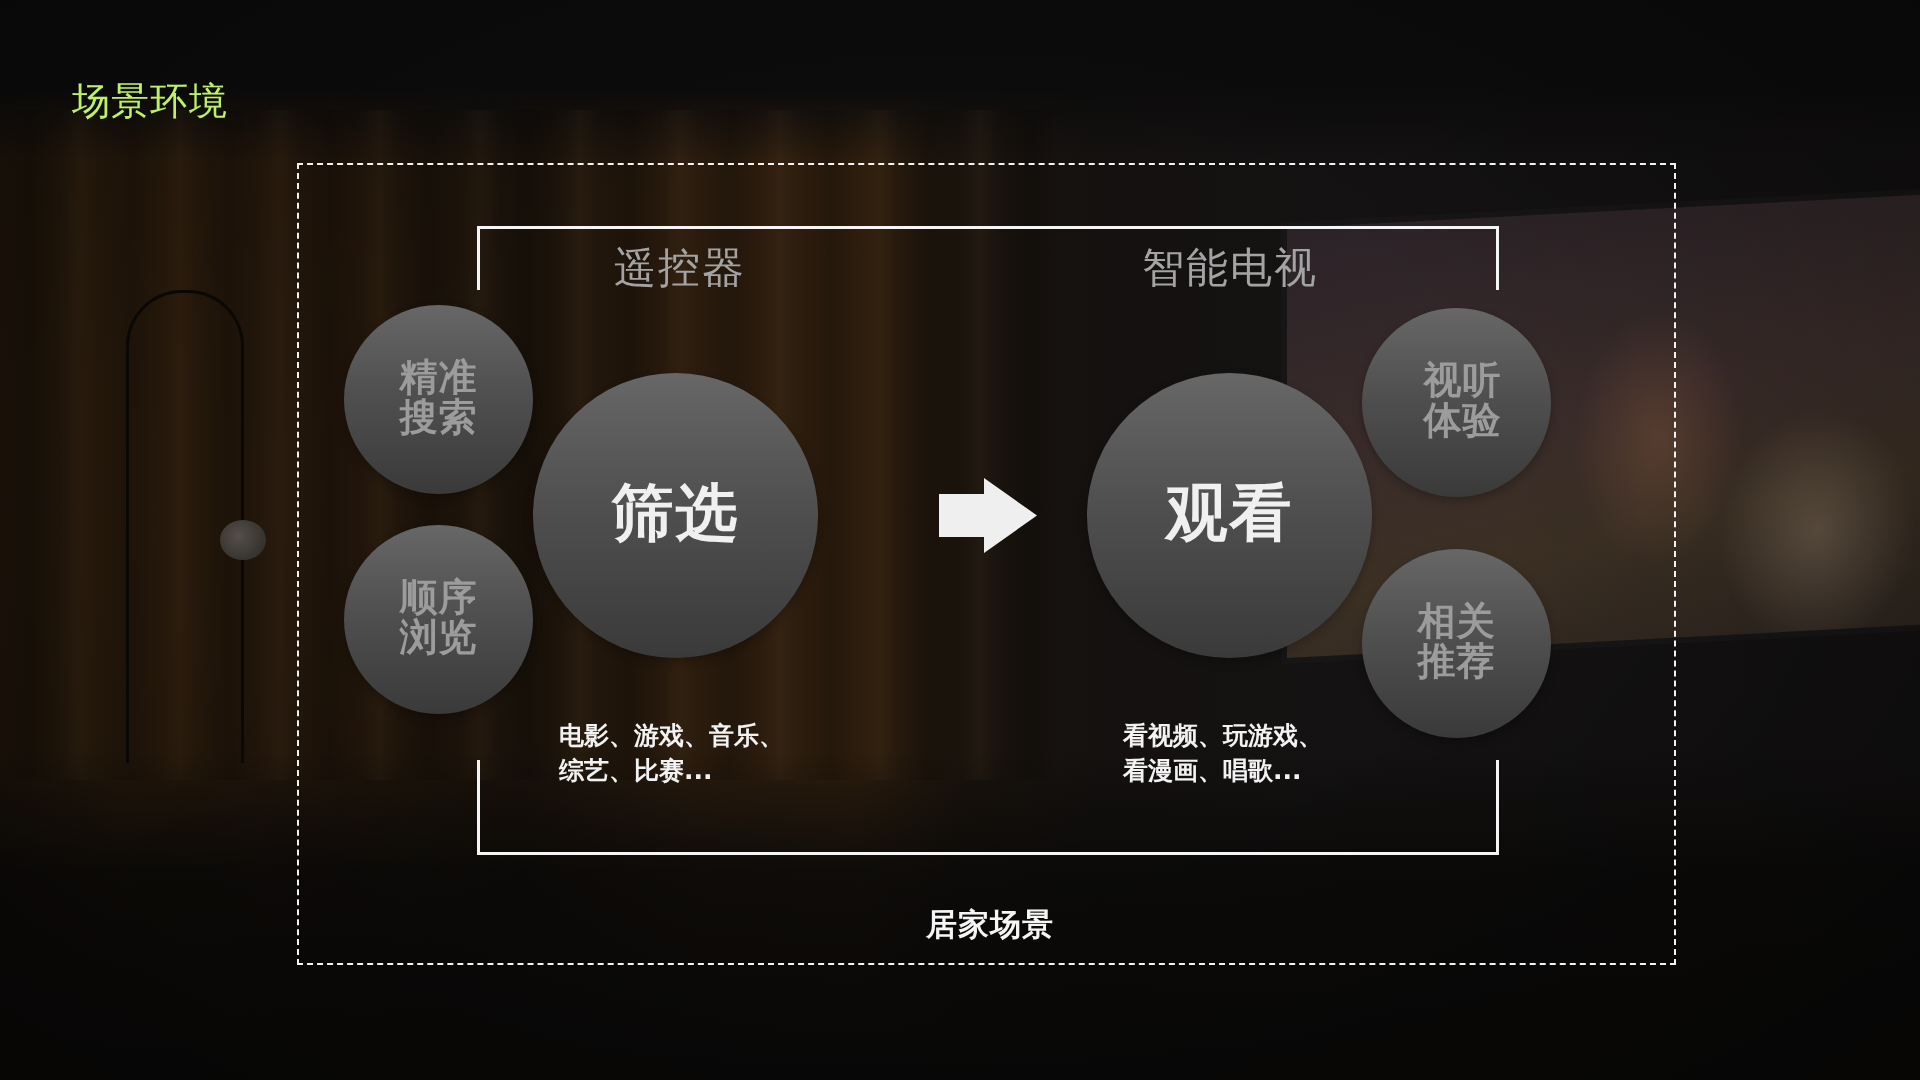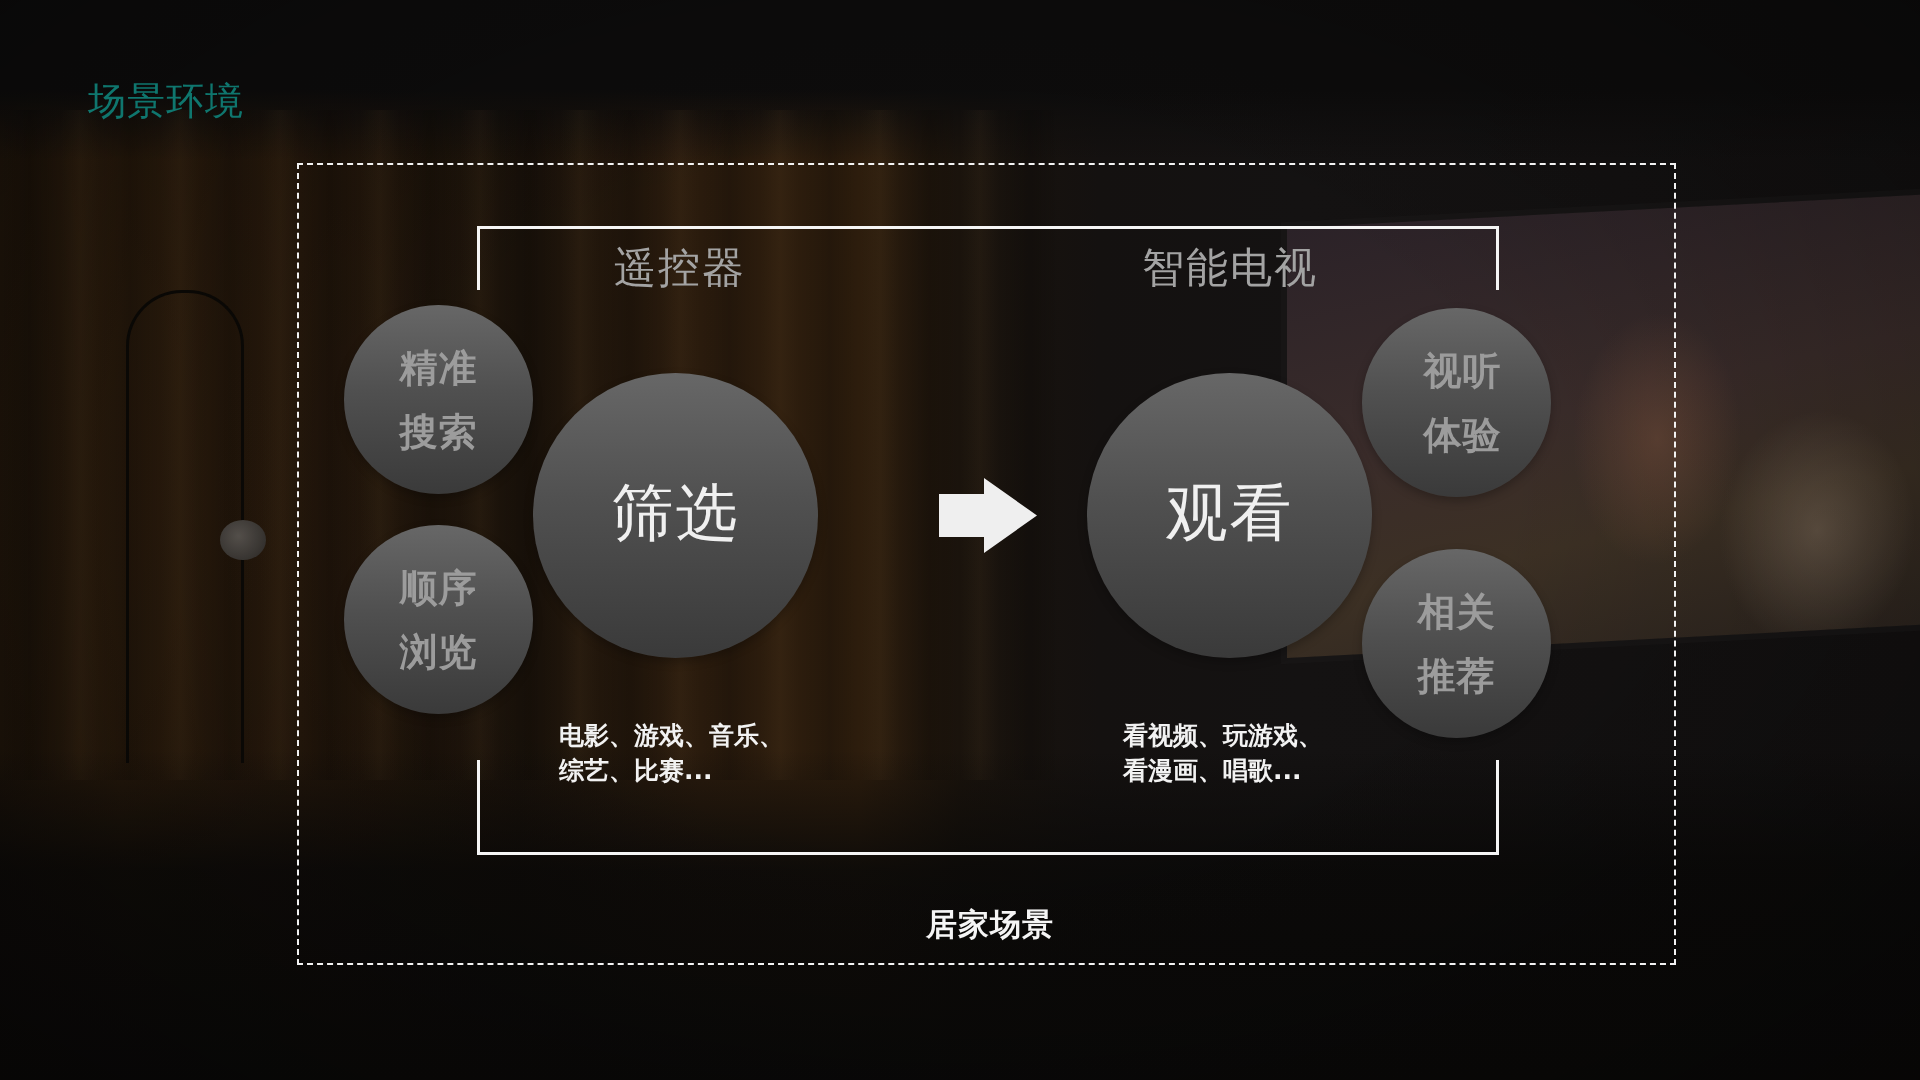--- a/index.html
+++ b/index.html
@@ -42,22 +42,22 @@
   .bg-lamp-ball {
     left:220px; top:520px; width:46px; height:40px; border-radius:50%;
     background: radial-gradient(circle at 40% 40%, #5a5550, #2d2a27);
   }
   .bg-vignette {
     background: radial-gradient(ellipse at 50% 45%, rgba(0,0,0,0) 40%, rgba(0,0,0,0.35) 100%);
   }
 
   
   .page-title {
-    position:absolute; left:88px; top:76px;
-    font-size:38px; color:#0f766e; font-weight:normal; letter-spacing:1px;
+    position:absolute; left:72px; top:76px;
+    font-size:38px; color:#bef264; font-weight:normal; letter-spacing:1px;
     white-space:nowrap;
   }
   .dashed-frame {
     position:absolute; left:297px; top:163px; width:1379px; height:802px;
     border:2px dashed #f2f2f2; box-sizing:border-box;
   }
   .bracket {
     position:absolute; border-color:#f5f5f5; border-style:solid; box-sizing:border-box;
   }
   .bracket-top { left:477px; top:226px; width:1022px; height:64px; border-width:3px 3px 0 3px; }
@@ -74,25 +74,25 @@
 
   .circle {
     position:absolute; border-radius:50%;
     background: linear-gradient(180deg, #676767 0%, #505050 45%, #3a3a3a 100%);
     display:flex; align-items:center; justify-content:center; text-align:center;
     box-shadow: 0 4px 10px rgba(0,0,0,0.25);
   }
   .circle-small { width:189px; height:189px; }
   .circle-big { width:285px; height:285px; }
   .circle-small .txt {
-    font-size:38px; font-weight:bold; color:#9c9c9c; line-height:64px; width:90px;
-    letter-spacing:1px; word-break:break-all;
+    font-size:38px; font-weight:bold; color:#9c9c9c; line-height:40px; width:90px;
+    letter-spacing:1px; word-break:break-all;font-family:Liberation Mono, monospace;
   }
   .circle-big .txt {
-    font-size:62px; font-weight:normal; color:#f0f0f0; letter-spacing:2px;
+    font-size:62px; font-weight:bold; color:#f0f0f0; letter-spacing:2px;
     margin-top:-6px; white-space:nowrap;
   }
   .c-search { left:344px; top:305px; }
   .c-browse { left:344px; top:525px;align-items:center; }
   .c-filter { left:533px; top:373px; }
   .c-watch { left:1087px; top:373px; }
   .c-av { left:1362px; top:308px;text-align:right; }
   .c-rec { left:1362px; top:549px; }
 
   .arrow { position:absolute; left:939px; top:478px; width:98px; height:75px; }

